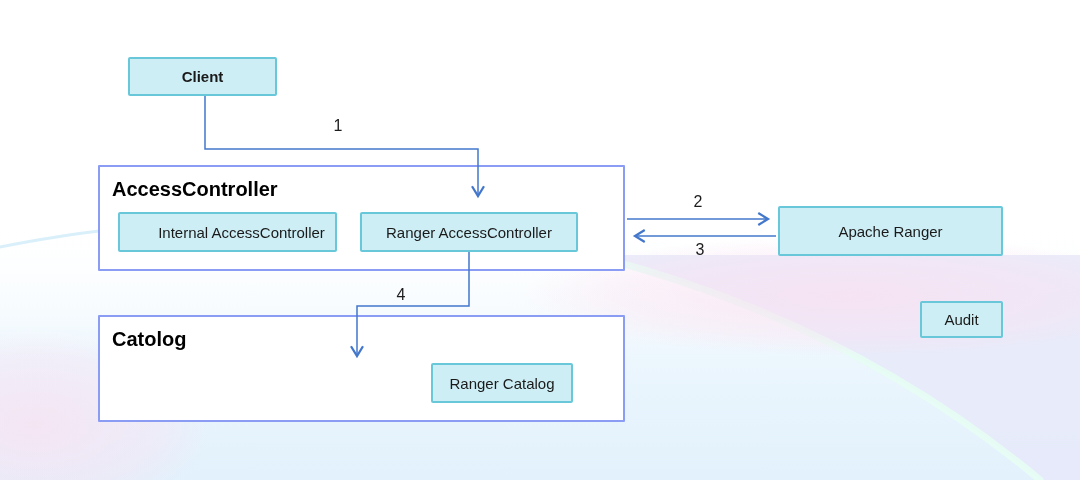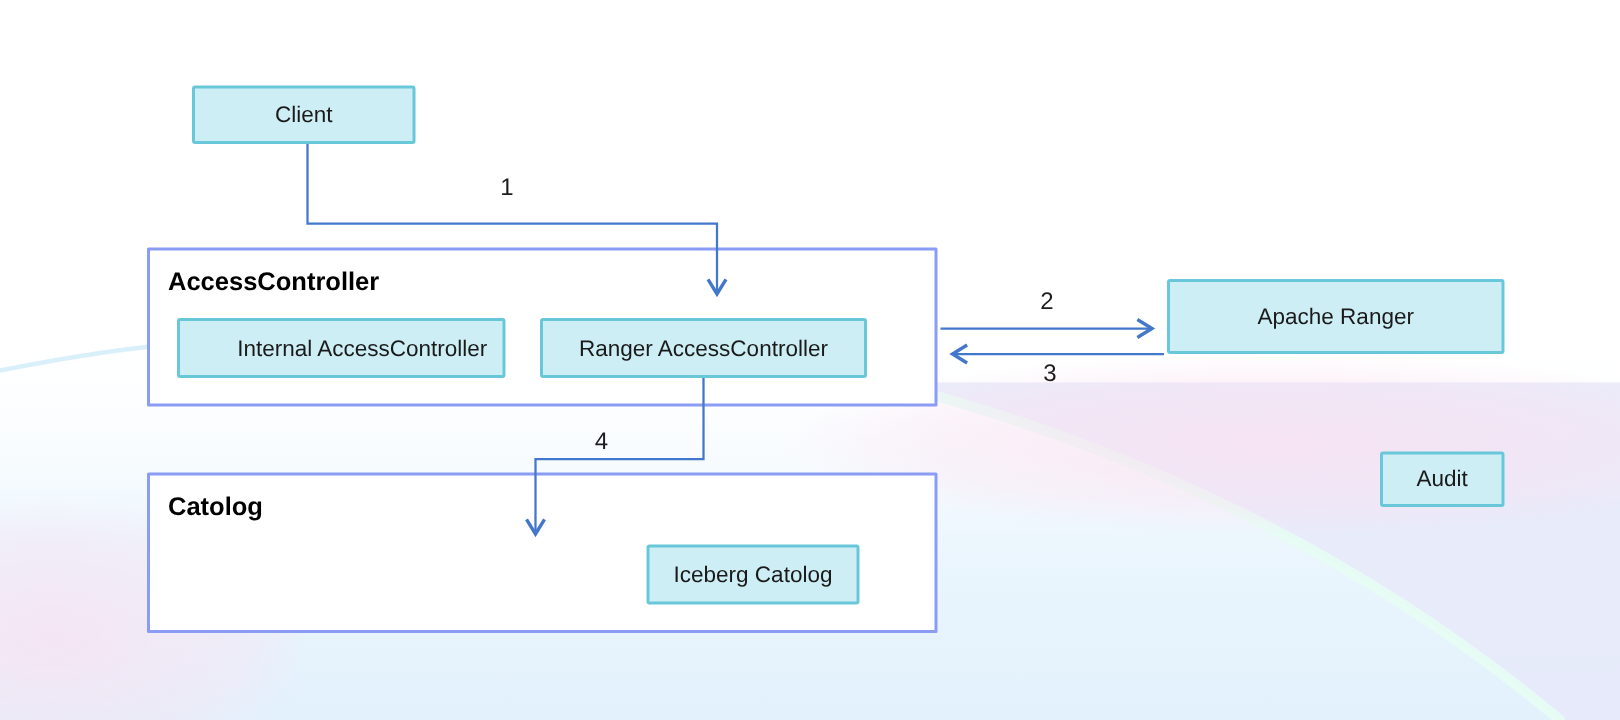--- a/index.html
+++ b/index.html
@@ -10,21 +10,21 @@
     color:#111111;
   }
   svg.layer { position:absolute; left:0; top:0; width:1080px; height:480px; }
 
   .group {
     position:absolute; box-sizing:border-box;
     background:#ffffff; border:2px solid #8a9cf4; border-radius:1px;
   }
   .group-title {
     position:absolute; left:12px; top:11px;
-    font-size:17px; font-weight:bold; color:#000000; white-space:nowrap;
+    font-size:20px; font-weight:bold; color:#000000; white-space:nowrap;
   }
   .node {
     position:absolute; box-sizing:border-box;
     display:flex; align-items:center; justify-content:center;
     background:#cdeef5; border:2px solid #68c8da; border-radius:2px;
     font-size:15px; color:#1a1a1a; white-space:nowrap; text-align:center;
   }
   .edge-label {
     position:absolute; width:22px; height:20px;
     display:flex; align-items:center; justify-content:center;
@@ -77,40 +77,40 @@
       <path d="M 776 236 L 635 236" marker-end="url(#ah)"></path>
       <path d="M 469 252 L 469 306 L 357 306 L 357 356" marker-end="url(#ah)"></path>
     </g>
   </svg>
 
   <div class="edge-label" style="left:327px; top:116px;">1</div>
   <div class="edge-label" style="left:687px; top:192px;">2</div>
   <div class="edge-label" style="left:689px; top:240px;">3</div>
   <div class="edge-label" style="left:390px; top:285px;">4</div>
 
-  <div class="node" style="left:128px; top:57px; width:149px; height:39px;">
+  <div class="node" style="left:128px; top:57px; width:149px; height:39px;font-weight:bold;">
     <span>Client</span>
   </div>
 
   <div class="node" style="left:118px; top:212px; width:219px; height:40px;padding-left:28px;">
     <span>Internal AccessController</span>
   </div>
 
   <div class="node" style="left:360px; top:212px; width:218px; height:40px;">
     <span>Ranger AccessController</span>
   </div>
 
-  <div class="node" style="left:778px; top:186px; width:225px; height:50px;">
+  <div class="node" style="left:778px; top:206px; width:225px; height:50px;">
     <span>Apache Ranger</span>
   </div>
 
 
   <div class="node" style="left:920px; top:301px; width:83px; height:37px;">
     <span>Audit</span>
   </div>
 
 
 
   <div class="node" style="left:431px; top:363px; width:142px; height:40px;">
-    <span>Iceberg Catolog</span>
+    <span>Ranger Catalog</span>
   </div>
 
 </div>
 
 </body></html>

